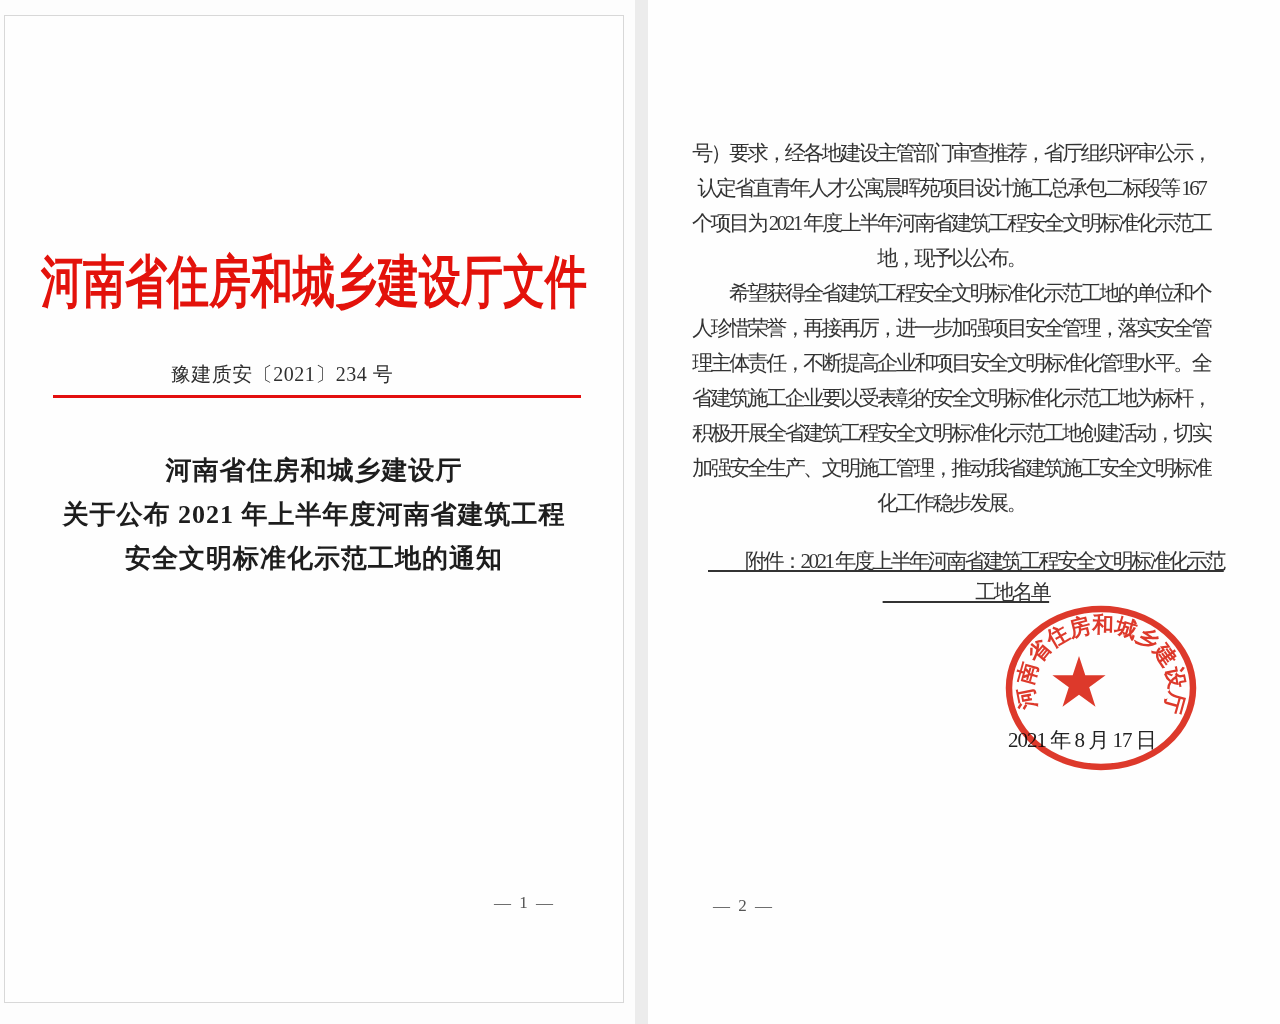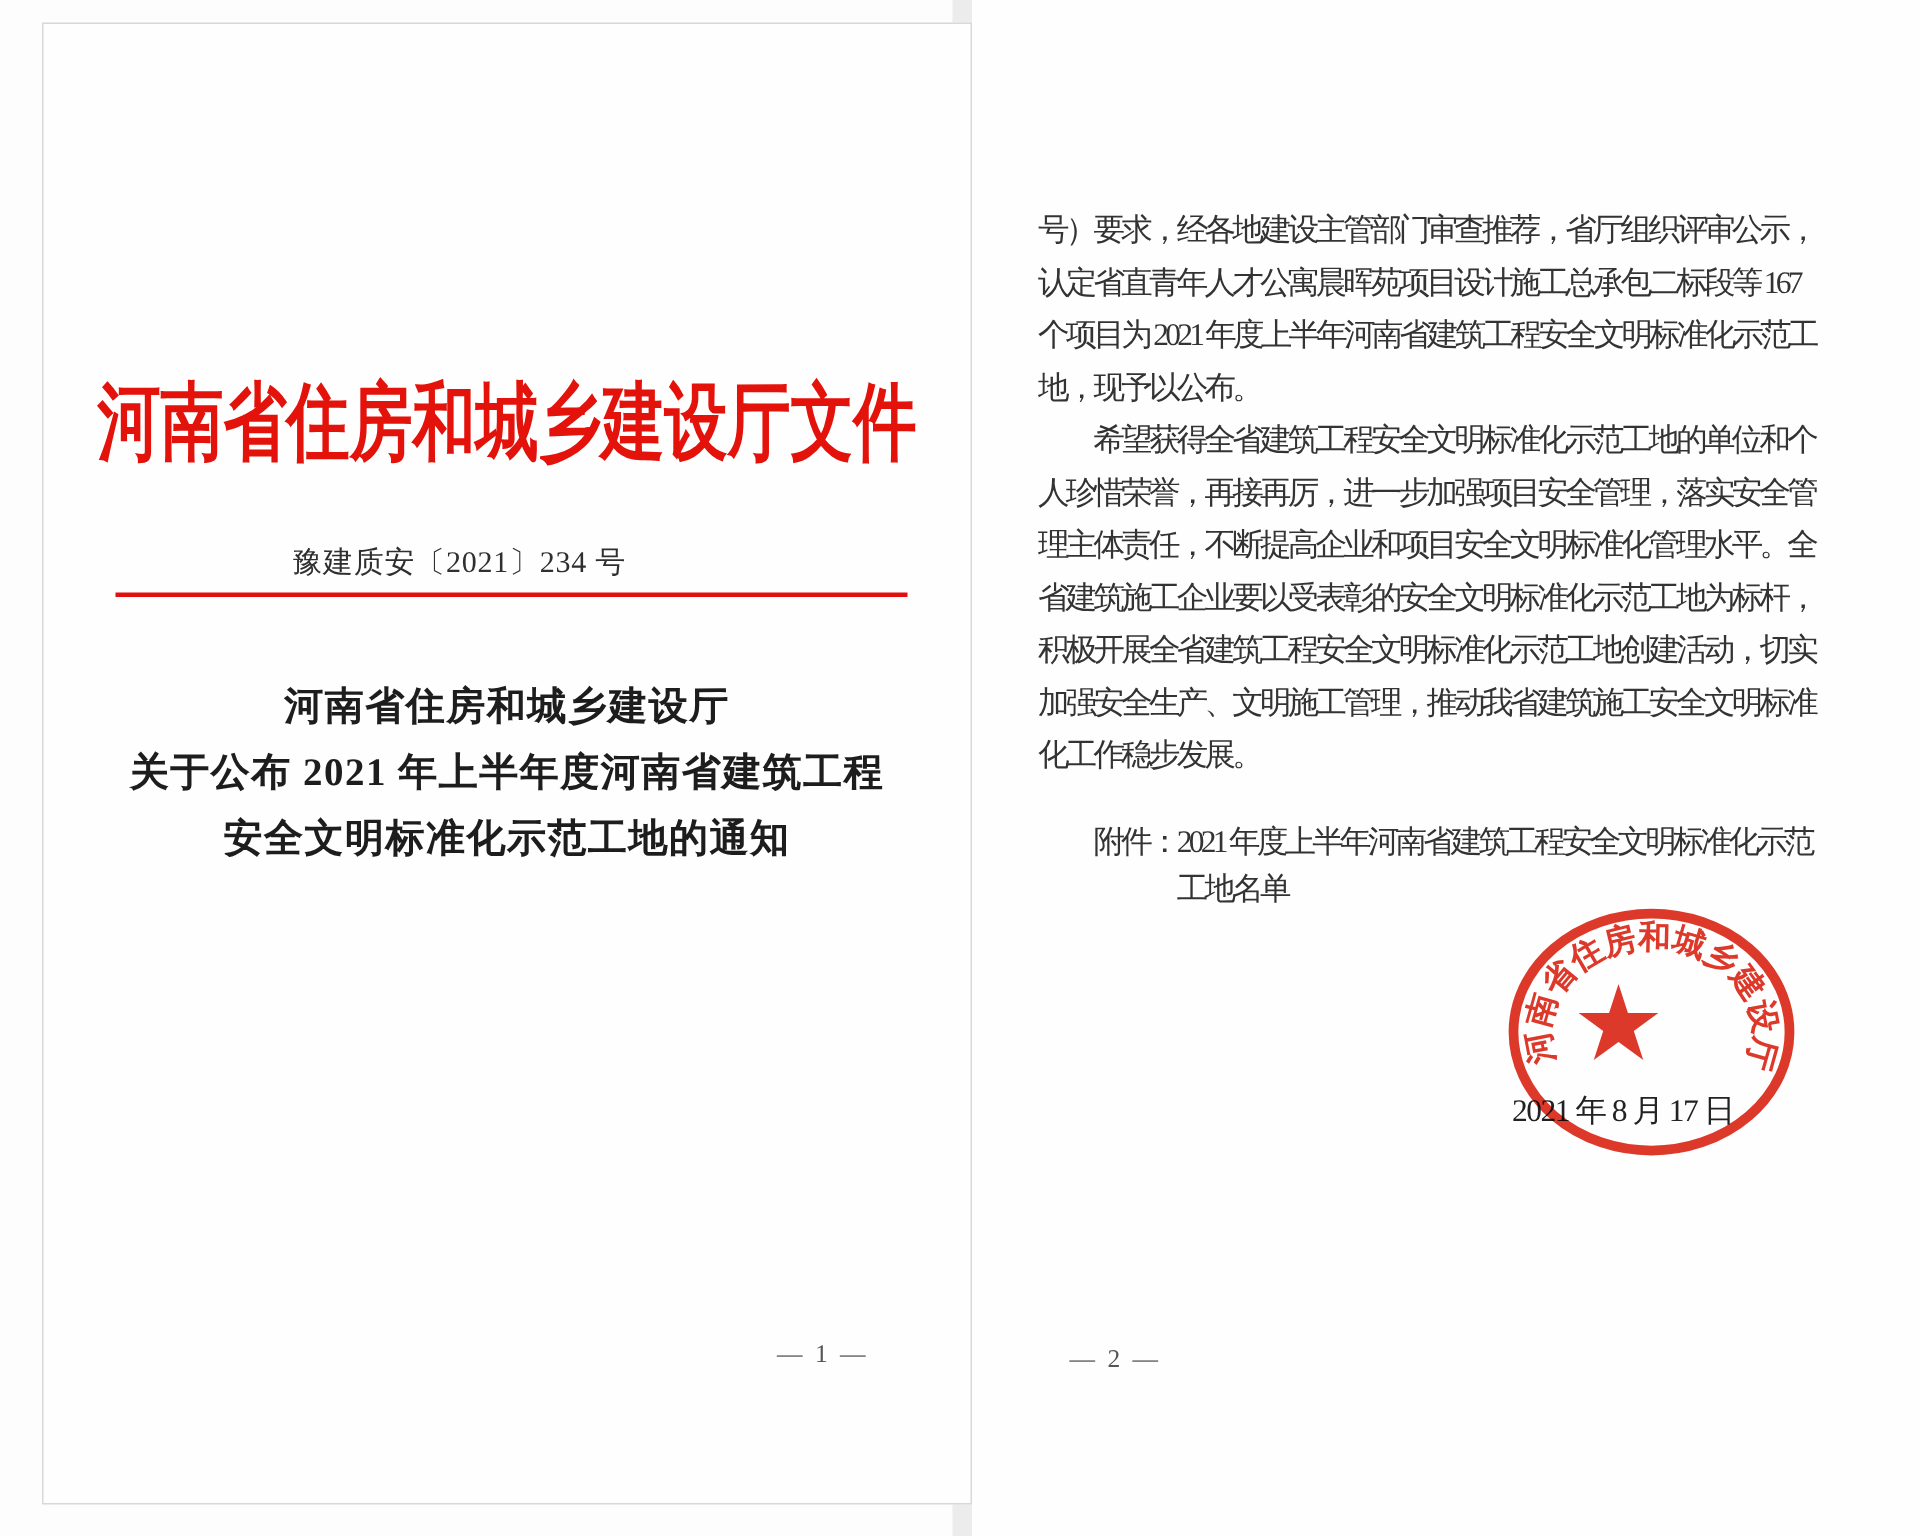--- a/index.html
+++ b/index.html
@@ -6,21 +6,21 @@
   body{
     width:1280px;height:1024px;
     background:#fdfdfd;
     font-family:"Liberation Serif","DejaVu Serif",serif;
   }
   .canvas{position:relative;width:1280px;height:1024px;overflow:hidden;background:#fdfdfd;}
 
   .page-gap{position:absolute;left:635px;top:0;width:13px;height:1024px;background:#ececec;}
 
   .page1{
-    position:absolute;left:28px;top:15px;width:620px;height:988px;
+    position:absolute;left:4px;top:15px;width:620px;height:988px;
     background:#fefefe;border:1px solid #d8d8d8;box-sizing:border-box;text-decoration:underline;
   }
   .page2{position:absolute;left:648px;top:0;width:632px;height:1024px;background:#fefefe;}
 
   .header-title{
     position:absolute;top:228px;left:0;right:0;
     text-align:center;font-size:42px;font-weight:bold;color:#e3120b;
     transform:scaleY(1.35);transform-origin:center top;
     letter-spacing:0;white-space:nowrap;
   }
@@ -30,25 +30,25 @@
   }
   .red-rule{position:absolute;top:379px;left:48px;width:528px;height:3px;background:#e30f0f;}
 
   .title-block{
     position:absolute;top:433px;left:0;right:0;text-align:center;
     font-size:26px;font-weight:bold;line-height:44px;color:#1d1d1d;
     letter-spacing:1px;white-space:pre;
   }
 
   .body-text{
-    font-size:21px;color:#333333;letter-spacing:-2.5px;white-space:pre;
+    font-size:21px;color:#333333;letter-spacing:-2.5px;white-space:pre;text-align:center;
   }
   .p1-body{position:absolute;top:598px;left:54px;line-height:33px;}
   .p2-body{position:absolute;top:136px;left:44px;line-height:35px;}
-  .attachment{position:absolute;top:546px;left:44px;line-height:31px;}
+  .attachment{position:absolute;top:546px;left:60px;line-height:31px;text-decoration:underline;}
 
   .page-num{
     position:absolute;font-size:17px;color:#555555;letter-spacing:2px;white-space:nowrap;
   }
   .p1-num{top:877px;left:489px;}
   .p2-num{top:896px;left:65px;}
 
   .date-line{
     position:absolute;top:726px;left:360px;
     font-size:21px;color:#222222;letter-spacing:-1px;white-space:pre;z-index:1;

